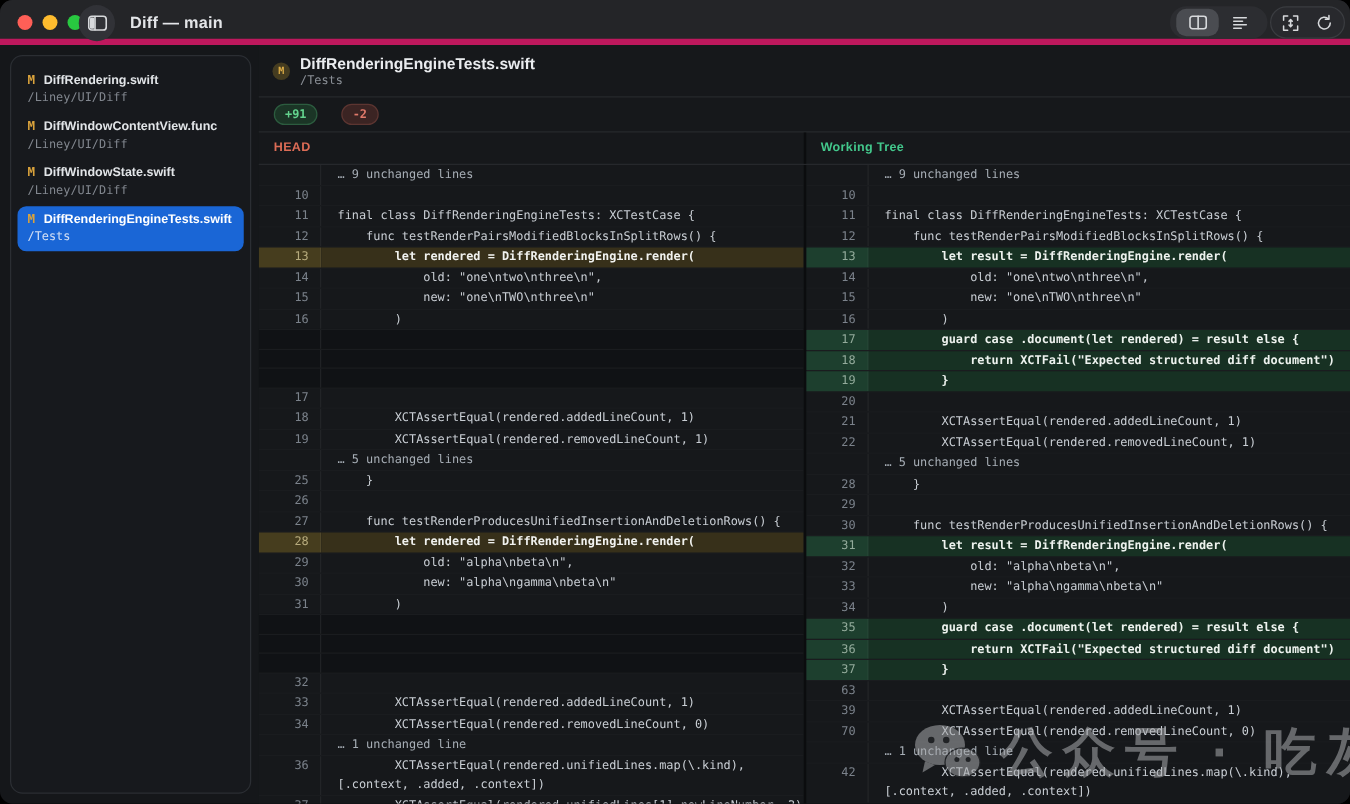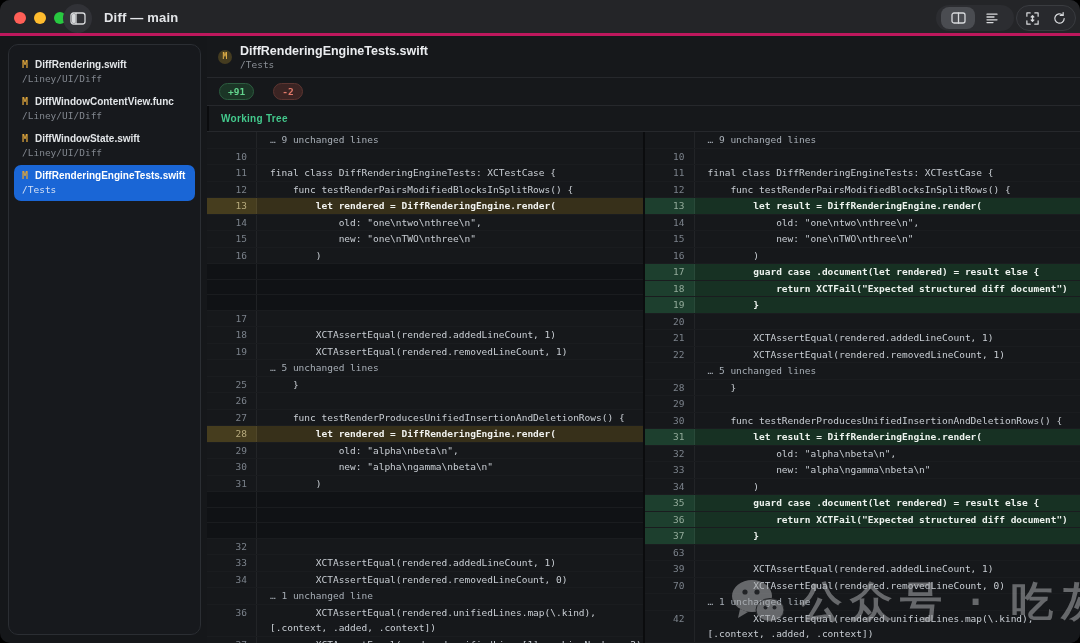--- a/index.html
+++ b/index.html
@@ -3,21 +3,21 @@
 <meta charset="utf-8">
 <style>
   * { margin:0; padding:0; box-sizing:border-box; }
   html,body { width:1080px; height:643px; background:#000; overflow:hidden;
               font-family:"Liberation Sans", sans-serif; }
   #window { position:absolute; left:0; top:0; width:1080px; height:643px;
             background:#15171a; border-radius:10px; overflow:hidden; }
 
   
   #titlebar { position:absolute; left:0; top:0; right:0; height:36px;
-              background:#242528; border-bottom:3px solid #be185d; }
+              background:#242528; border-bottom:5px solid #be185d; }
   .traffic { position:absolute; top:12px; width:12px; height:12px; border-radius:50%; }
   #tl-close { left:14px;  background:#ff5f57; }
   #tl-min   { left:34px;  background:#febc2e; }
   #tl-zoom  { left:54px;  background:#28c840; }
   #sb-toggle { position:absolute; left:63px; top:4px; width:29px; height:29px;
                border-radius:50%; background:#313237; display:flex;
                align-items:center; justify-content:center; }
   #win-title { position:absolute; left:104px; top:10px; font-size:13px;
                font-weight:700; color:#e3e5e8; letter-spacing:.2px; }
   .tb-icon { stroke:#d7d9dc; fill:none; stroke-width:1.3; stroke-linecap:round; stroke-linejoin:round; }
@@ -186,20 +186,23 @@
         <div id="fh-path">/Tests</div>
       </div>
     </div>
 
     <div id="badge-row">
       <span class="pill" id="badge-add">+91</span>
       <span class="pill" id="badge-del">-2</span>
     </div>
 
     <div id="col-headers">
+      <div class="half">
+          <span id="head-label">HEAD</span>
+        </div>
       <div class="hdiv"></div>
       <div class="half">
           <span id="wt-label">Working Tree</span>
         </div>
     </div>
 
     <div id="code-area">
       <div class="dcol" id="left-rows">
           <div class="drow colps">
             <span class="gut"></span>

